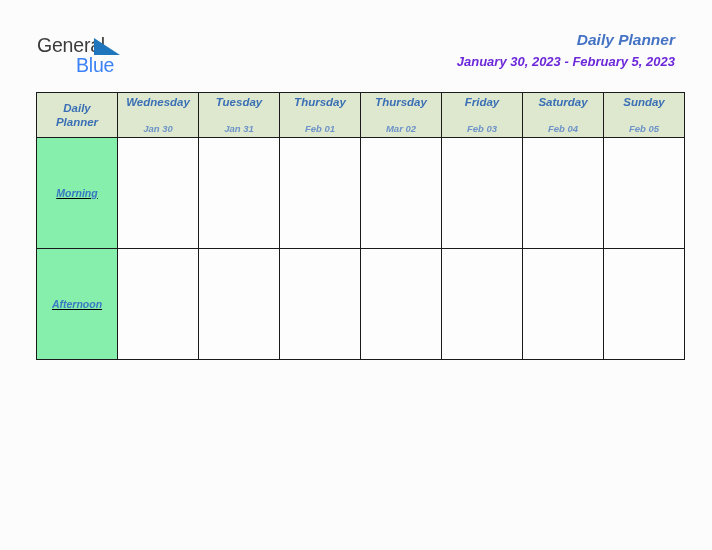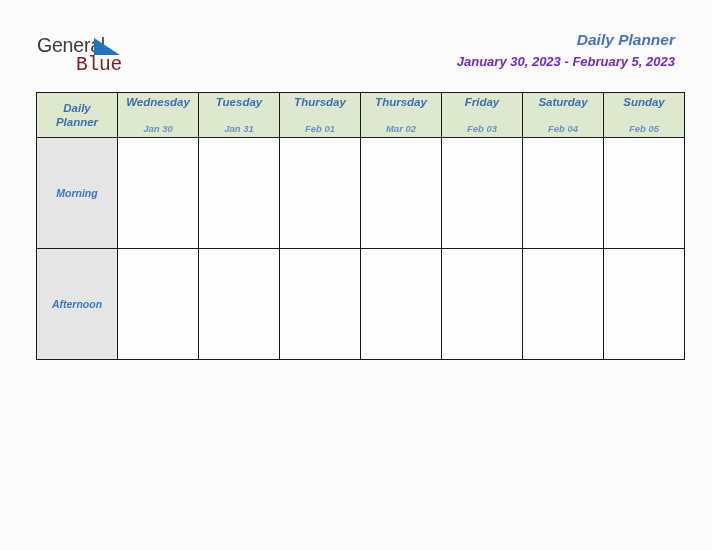--- a/index.html
+++ b/index.html
@@ -45,23 +45,23 @@
     position: absolute;
     left: 57px;
     top: 4px;
   }
   .logo-blue {
     position: absolute;
     left: 39px;
     top: 20px;
     font-size: 19.5px;
     line-height: 22px;
-    color: #7f1d1d;
+    color: #3b82f6;
     letter-spacing: -0.2px;
-    font-family: Liberation Mono, monospace;
+    font-family: Liberation Sans, sans-serif;
   }
 
   .title-block {
     position: absolute;
     right: 37px;
     top: 30px;
     text-align: right;
   }
   .planner-title {
     font-size: 15.5px;
@@ -131,21 +131,22 @@
     font-style: italic;
     color: #6e93c9;
     line-height: 14px;
     margin-top: 12px;
   }
 
   
   .row-label-cell {
     width: 80px;
     height: 110px;
-    background: #e5e5e5;
+    background: #86efac;
+    text-decoration: underline;
   }
   .row-label {
     font-size: 10.5px;
     font-weight: bold;
     font-style: italic;
     color: #3a78c2;
     line-height: 14px;
   }
   .slot-cell {
     width: 80px;

